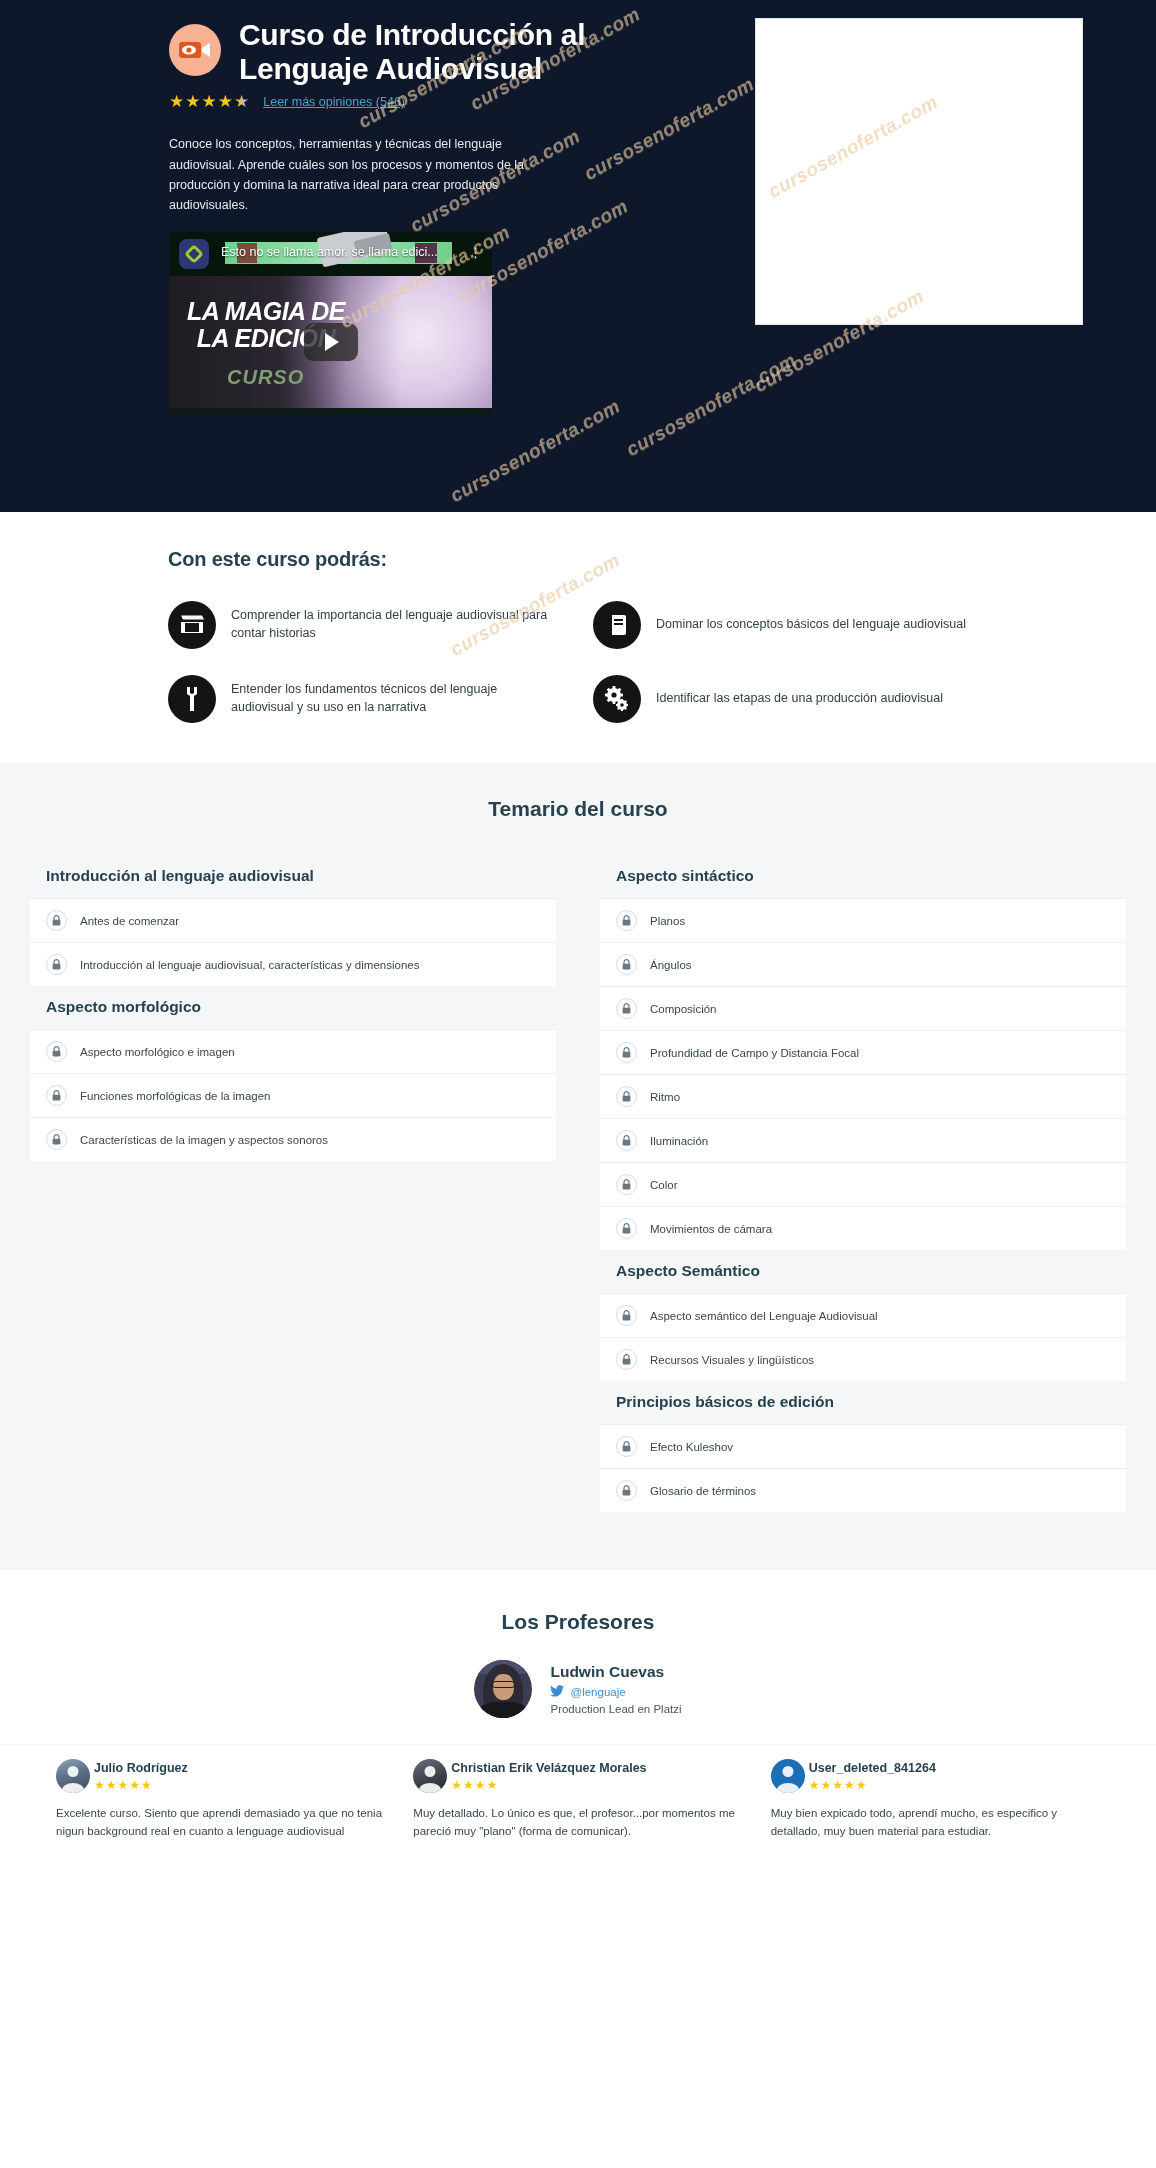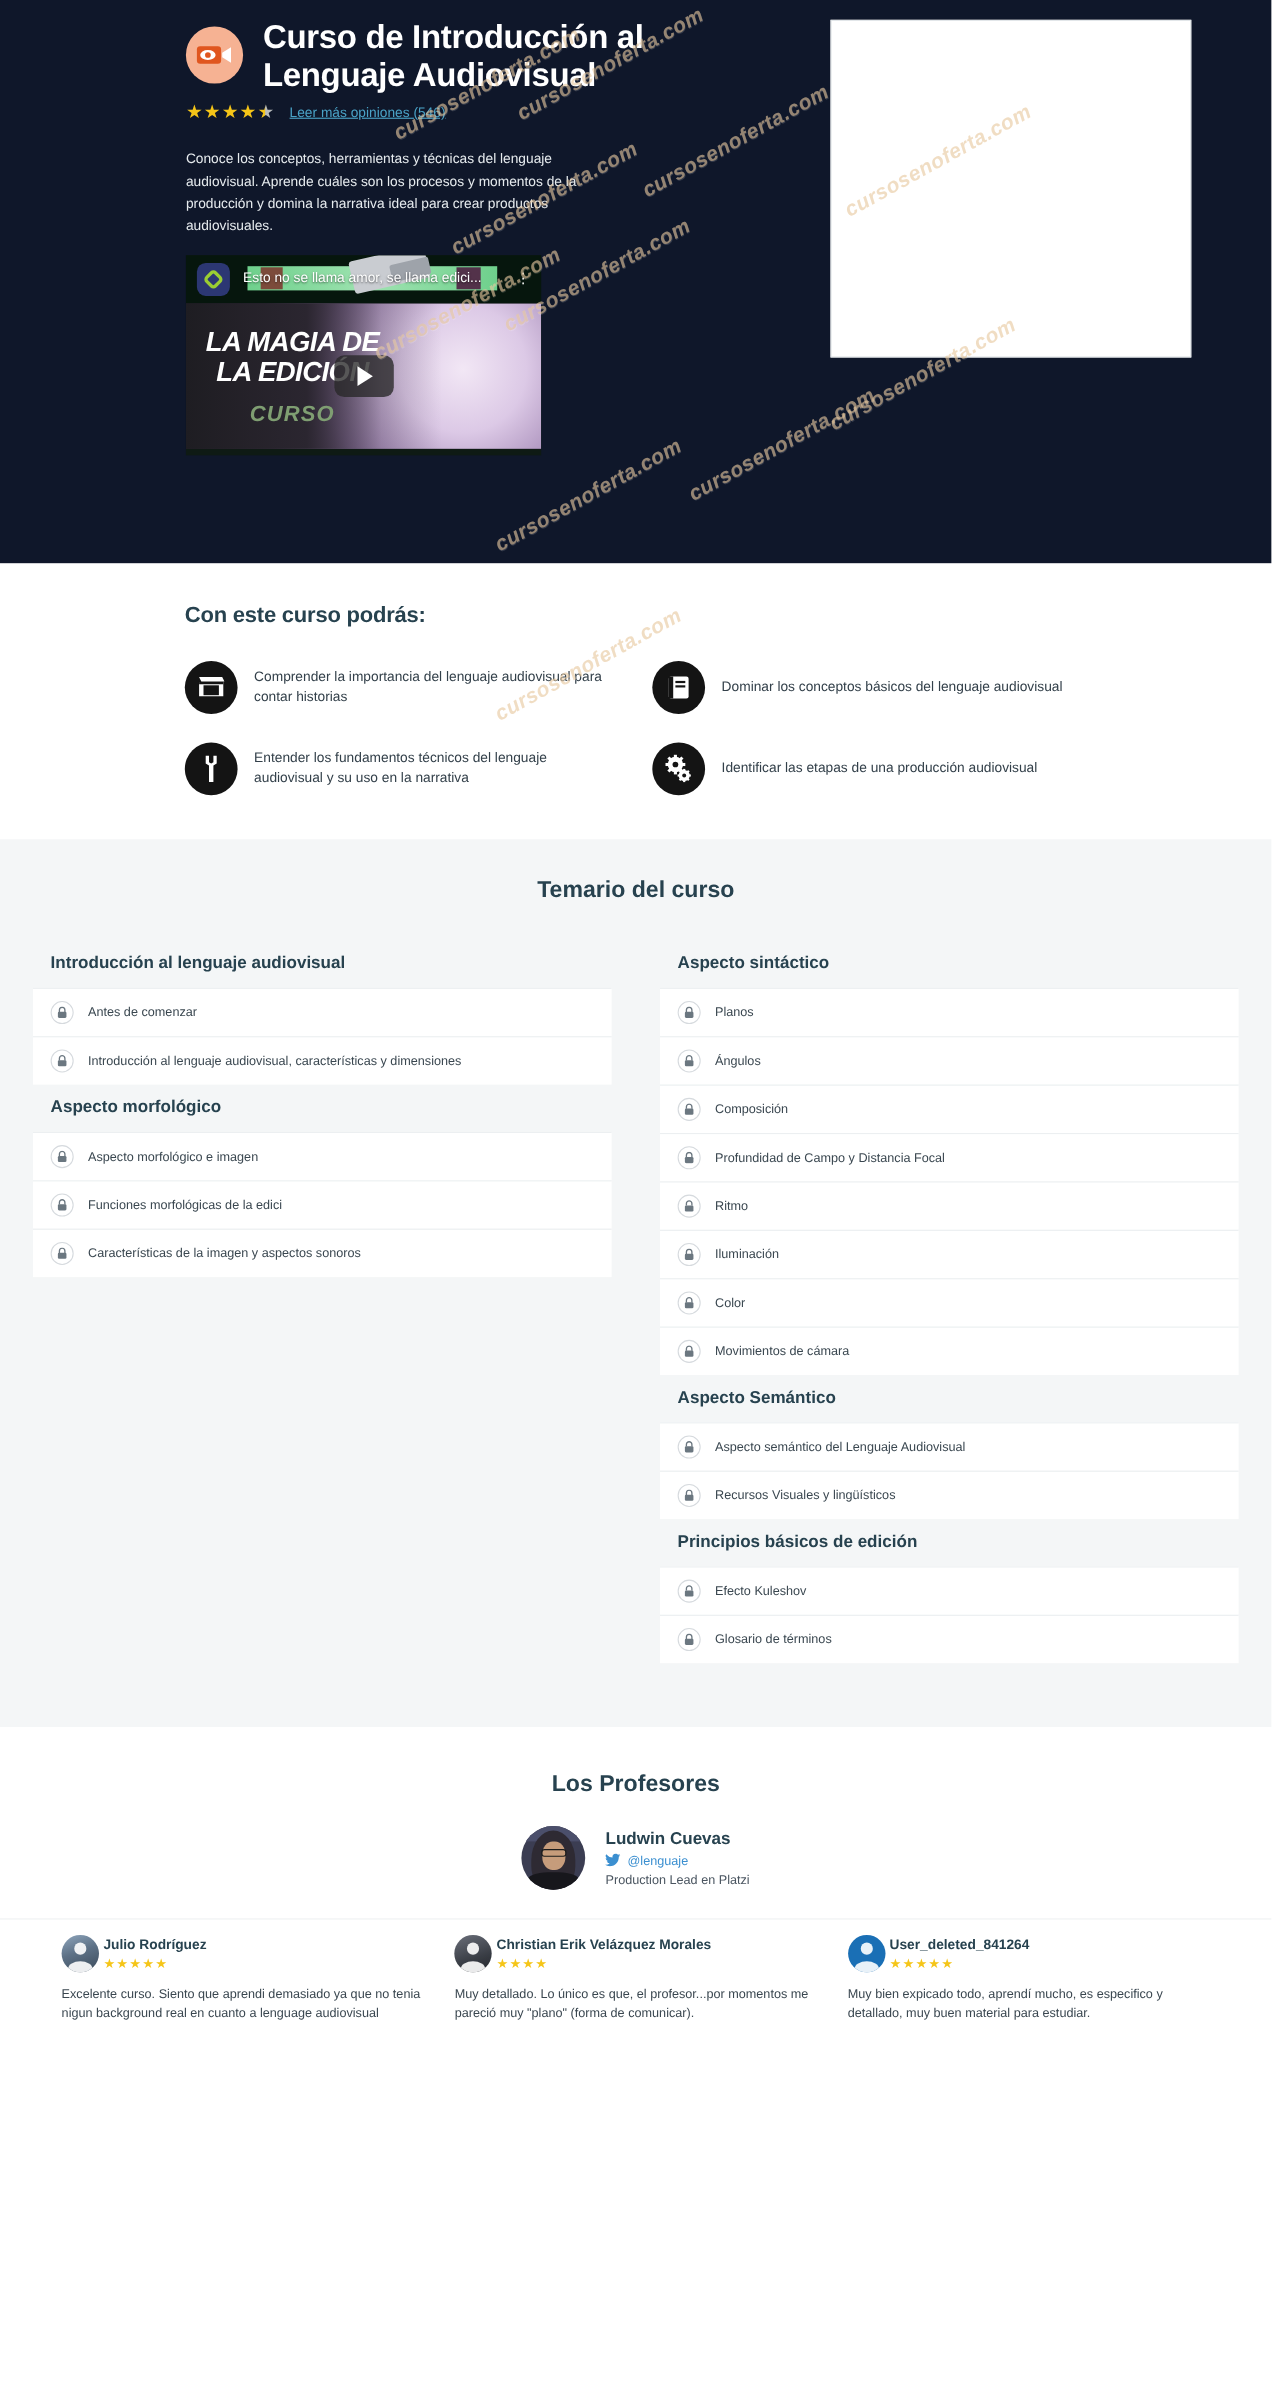--- a/index.html
+++ b/index.html
@@ -476,21 +476,21 @@
             </span>
           <span>Aspecto morfológico e imagen</span>
         </div>
         <div class="lesson">
           <span class="lock">
               <svg width="9" height="11" viewBox="0 0 9 11">
                 <path d="M2 5V3.2A2.5 2.5 0 0 1 7 3.2V5" stroke="#6b7780" stroke-width="1.2" fill="none"></path>
                 <rect x="0.6" y="4.8" width="7.8" height="5.6" rx="1.2" fill="#6b7780"></rect>
               </svg>
             </span>
-          <span>Funciones morfológicas de la edici</span>
+          <span>Funciones morfológicas de la imagen</span>
         </div>
         <div class="lesson">
           <span class="lock">
               <svg width="9" height="11" viewBox="0 0 9 11">
                 <path d="M2 5V3.2A2.5 2.5 0 0 1 7 3.2V5" stroke="#6b7780" stroke-width="1.2" fill="none"></path>
                 <rect x="0.6" y="4.8" width="7.8" height="5.6" rx="1.2" fill="#6b7780"></rect>
               </svg>
             </span>
           <span>Características de la imagen y aspectos sonoros</span>
         </div>

